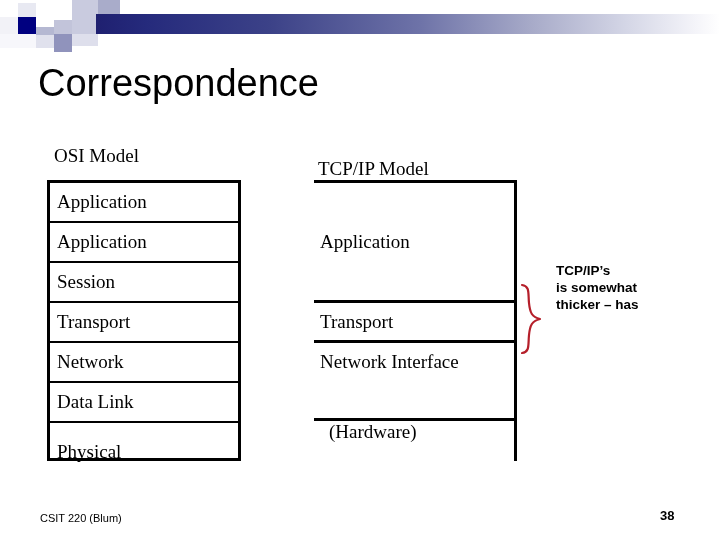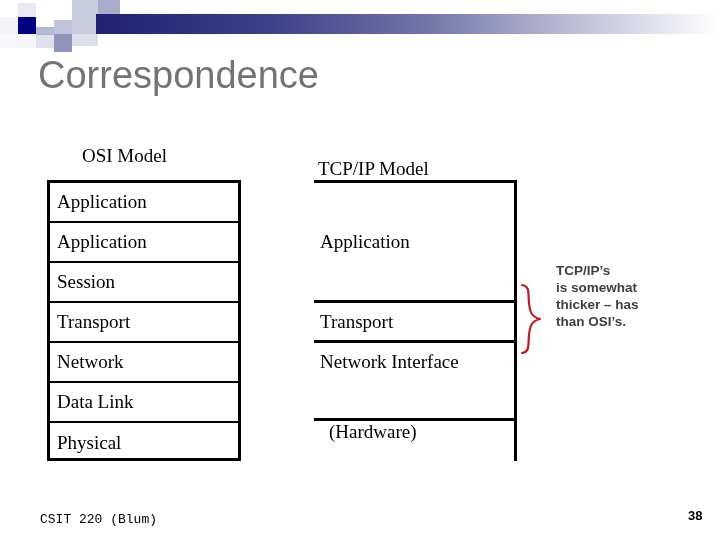--- a/index.html
+++ b/index.html
@@ -27,39 +27,39 @@
   #deco-gradient {
     position: absolute;
     left: 96px; top: 14px;
     width: 624px; height: 20px;
     background: linear-gradient(to right, #1f2070 0%, #252a7c 8%, #3c4288 28%, #6e73a8 52%, #a8abc9 70%, #d4d6e6 85%, #f4f4f9 96%, #ffffff 100%);
   }
 
   
   #slide-title {
     position: absolute;
-    left: 38px; top: 52px;
+    left: 38px; top: 60px;
     font-family: "Liberation Sans", sans-serif;
     font-size: 38px;
     font-weight: normal;
-    color: #737373;
+    color: #000000;
     letter-spacing: 0px;
     line-height: 46px;
     white-space: nowrap;
   }
 
   
   .col-heading {
     position: absolute;
     font-family: "Liberation Serif", serif;
     font-size: 19px;
     color: #000000;
     white-space: nowrap;
   }
-  #osi-heading  { left: 54px;  top: 145px; margin-left: 28px; }
+  #osi-heading  { left: 54px;  top: 145px; }
   #tcp-heading  { left: 318px; top: 158px; }
 
   
   #osi-stack {
     position: absolute;
     left: 47px; top: 180px;
     width: 194px; height: 281px;
     border: 3px solid #000000;
     box-sizing: border-box;
   }
@@ -68,21 +68,21 @@
     box-sizing: border-box;
     border-bottom: 2px solid #000000;
     display: flex;
     align-items: center;
     padding-left: 7px;
     font-family: "Liberation Serif", serif;
     font-size: 19px;
     color: #000000;
     white-space: nowrap;
   }
-  .osi-row:last-child { border-bottom: none; }
+  .osi-row:last-child { border-bottom: none; align-items: flex-end; }
 
   
   #tcp-stack {
     position: absolute;
     left: 314px; top: 180px;
     width: 203px; height: 281px;
     box-sizing: border-box;
     border-right: 3px solid #000000;
   }
   .tcp-row {
@@ -128,40 +128,39 @@
     width: 26px; height: 72px;
   }
   #annotation-text {
     position: absolute;
     left: 556px; top: 262px;
     width: 150px;
     font-family: "Liberation Sans", sans-serif;
     font-size: 13.5px;
     font-weight: bold;
     line-height: 17px;
-    color: #404040;
+    color: #000000;
   }
 
   
   #footer-credit {
     position: absolute;
     left: 40px; top: 512px;
-    font-family: Liberation Mono, monospace;
-    font-size: 13px;
+    font-family: Liberation Sans, sans-serif;
+    font-size: 11px;
     color: #000000;
     white-space: nowrap;
   }
   #footer-pagenum {
     position: absolute;
     left: 660px; top: 508px;
     font-family: "Liberation Sans", sans-serif;
     font-size: 13px;
     font-weight: bold;
     color: #000000;
-    margin-left: 28px;
   }
 </style>
 </head>
 <body>
 
 <div id="deco-band">
   <div id="deco-squares">
       <div class="deco-sq" style="left: 18px; top: 3px; width: 18px; height: 14px; background: rgb(232, 233, 242);"></div>
       <div class="deco-sq" style="left: 36px; top: 3px; width: 18px; height: 14px; background: rgb(255, 255, 255);"></div>
       <div class="deco-sq" style="left: 72px; top: 0px; width: 26px; height: 17px; background: rgb(201, 203, 223);"></div>
@@ -230,17 +229,16 @@
 <div id="annotation-brace">
   <svg width="26" height="72" viewBox="0 0 26 72" xmlns="http://www.w3.org/2000/svg">
     <path d="M4 2 C 12 3, 10 10, 11 20 C 12 30, 14 34, 22 36 C 14 38, 12 42, 11 52 C 10 62, 12 69, 4 70" fill="none" stroke="#B51F2A" stroke-width="2.2" stroke-linecap="round" stroke-linejoin="round"></path>
   </svg>
 </div>
 
 <div id="annotation-text">
   <div>TCP/IP’s</div>
   <div>is somewhat</div>
   <div>thicker – has</div>
-  <div>than OSI’s.</div>
 </div>
 
 <div id="footer-credit">CSIT 220 (Blum)</div>
 <div id="footer-pagenum">38</div>
 
 </body></html>

